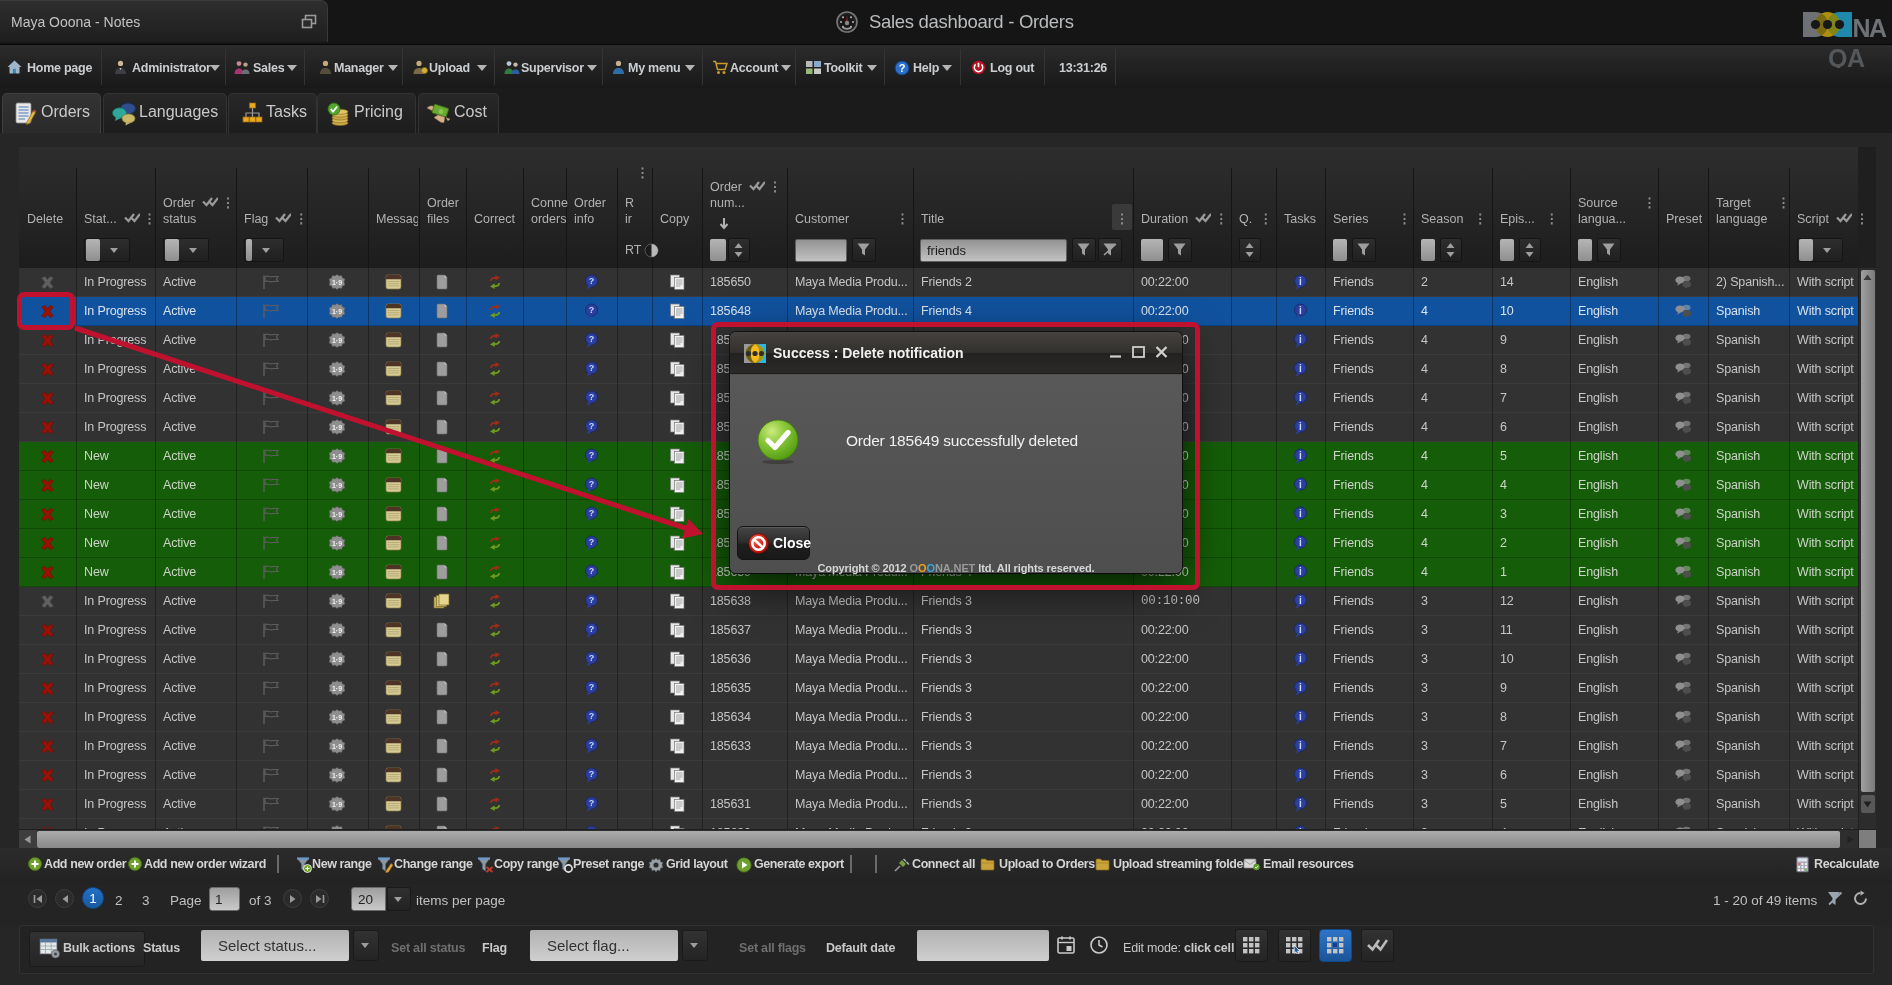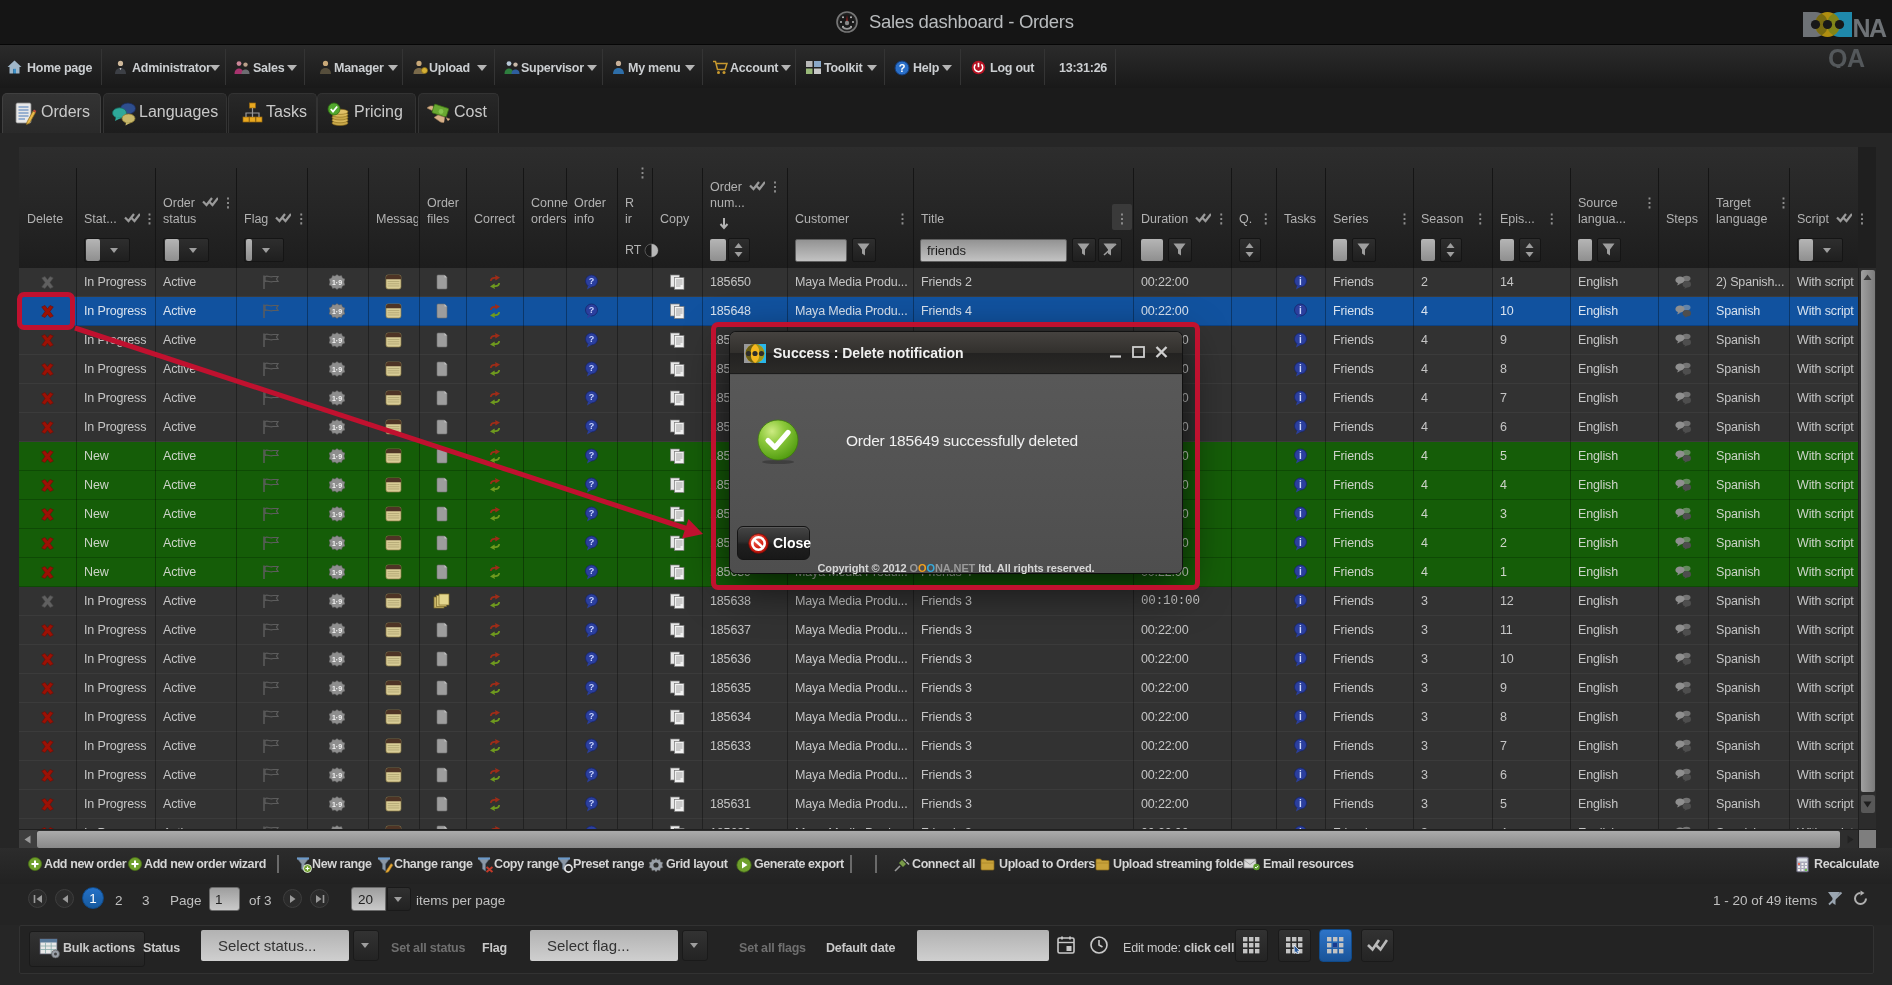--- a/index.html
+++ b/index.html
@@ -65,20 +65,27 @@
 #dlgtitle{position:absolute;left:0;top:0;width:452px;height:42px;background:linear-gradient(#45423f 0%,#32302d 50%,#232221 52%,#2b2a28 100%);border-radius:6px 6px 0 0;border-bottom:1px solid #1c1c1c;}
 #dlgbody{position:absolute;left:0;top:43px;width:452px;height:198px;background:linear-gradient(#585858,#4e4e4e);border-radius:0 0 6px 6px;}
 #dlgmsg{position:absolute;left:61px;top:57px;width:342px;text-align:center;font-size:15.5px;color:#f0f0f0;letter-spacing:-0.2px;}
 #closebtn{position:absolute;left:7px;top:151px;width:73px;height:34px;border-radius:6px;background:linear-gradient(#454545 0%,#2e2e2e 45%,#1f1f1f 55%,#181818 100%);border:1px solid #141414;box-shadow:inset 0 1px 0 rgba(255,255,255,0.12);}
 #copyr{position:absolute;left:0;top:187px;width:452px;text-align:center;font-size:11px;font-weight:700;color:#d6d6d6;letter-spacing:-0.1px;}
 
 #anno{left:0;top:0;width:1892px;height:985px;pointer-events:none;}
 .redrect{position:absolute;border:5px solid #c0112f;border-radius:7px;}
 </style></head><body>
 <div class="abs" id="topbar">
+    <div class="abs" id="toptab">
+      <div class="t">Maya Ooona - Notes</div>
+      <svg class="abs" style="left:301px;top:13px" width="17" height="15" viewBox="0 0 17 15">
+        <rect x="4.5" y="1.5" width="10" height="8" fill="none" stroke="#9a9a9a" stroke-width="1.6"></rect>
+        <rect x="1.5" y="5.5" width="9" height="8" fill="#2a2a2a" stroke="#9a9a9a" stroke-width="1.6"></rect>
+      </svg>
+    </div>
     <svg class="abs" style="left:836px;top:11px" width="22" height="22" viewBox="0 0 22 22">
       <circle cx="11" cy="11" r="10" fill="#222" stroke="#777" stroke-width="1.6"></circle>
       <circle cx="11" cy="11" r="7.6" fill="#181818"></circle>
       <g fill="#bbb">
         <circle cx="5" cy="11" r="1"></circle>
         <circle cx="17" cy="11" r="1"></circle>
         <circle cx="7" cy="6.2" r="1"></circle>
         <circle cx="15" cy="6.2" r="1"></circle>
         <circle cx="7" cy="15.8" r="1"></circle>
         <circle cx="15" cy="15.8" r="1"></circle>
@@ -432,21 +439,21 @@
             <use href="#i-chk2"></use>
           </svg> <span class="hdots">⋮</span></div>
         <div class="hth" style="left:1220px;top:64px;width:200px;">Q. &nbsp;<span class="hdots">⋮</span></div>
         <div class="hth" style="left:1265px;top:64px;width:200px;">Tasks</div>
         <div class="hth" style="left:1314px;top:64px;width:200px;">Series</div>
         <div class="hth" style="left:1379px;top:64px;"><span class="hdots">⋮</span></div>
         <div class="hth" style="left:1402px;top:64px;width:200px;">Season &nbsp;&nbsp;<span class="hdots">⋮</span></div>
         <div class="hth" style="left:1481px;top:64px;width:200px;">Epis... &nbsp;&nbsp;<span class="hdots">⋮</span></div>
         <div class="hth" style="left:1559px;top:48px;width:200px;">Source<br>langua...</div>
         <div class="hth" style="left:1624px;top:48px;"><span class="hdots">⋮</span></div>
-        <div class="hth" style="left:1647px;top:64px;width:200px;">Steps</div>
+        <div class="hth" style="left:1647px;top:64px;width:200px;">Preset</div>
         <div class="hth" style="left:1697px;top:48px;width:200px;">Target<br>language</div>
         <div class="hth" style="left:1758px;top:48px;"><span class="hdots">⋮</span></div>
         <div class="hth" style="left:1778px;top:64px;width:200px;">Script &nbsp;<svg width="16" height="12" style="display:inline-block;vertical-align:-1px">
             <use href="#i-chk2"></use>
           </svg> <span class="hdots">⋮</span></div>
         <div class="fw" style="left:65px;width:46px;">
           <div class="fdark" style="left:0;top:0;width:46px;height:24px;"></div>
           <div class="fgrey" style="left:2px;top:1px;width:14px;height:22px;"></div>
           <div class="farr" style="left:26px;top:10px;"></div>
         </div>

